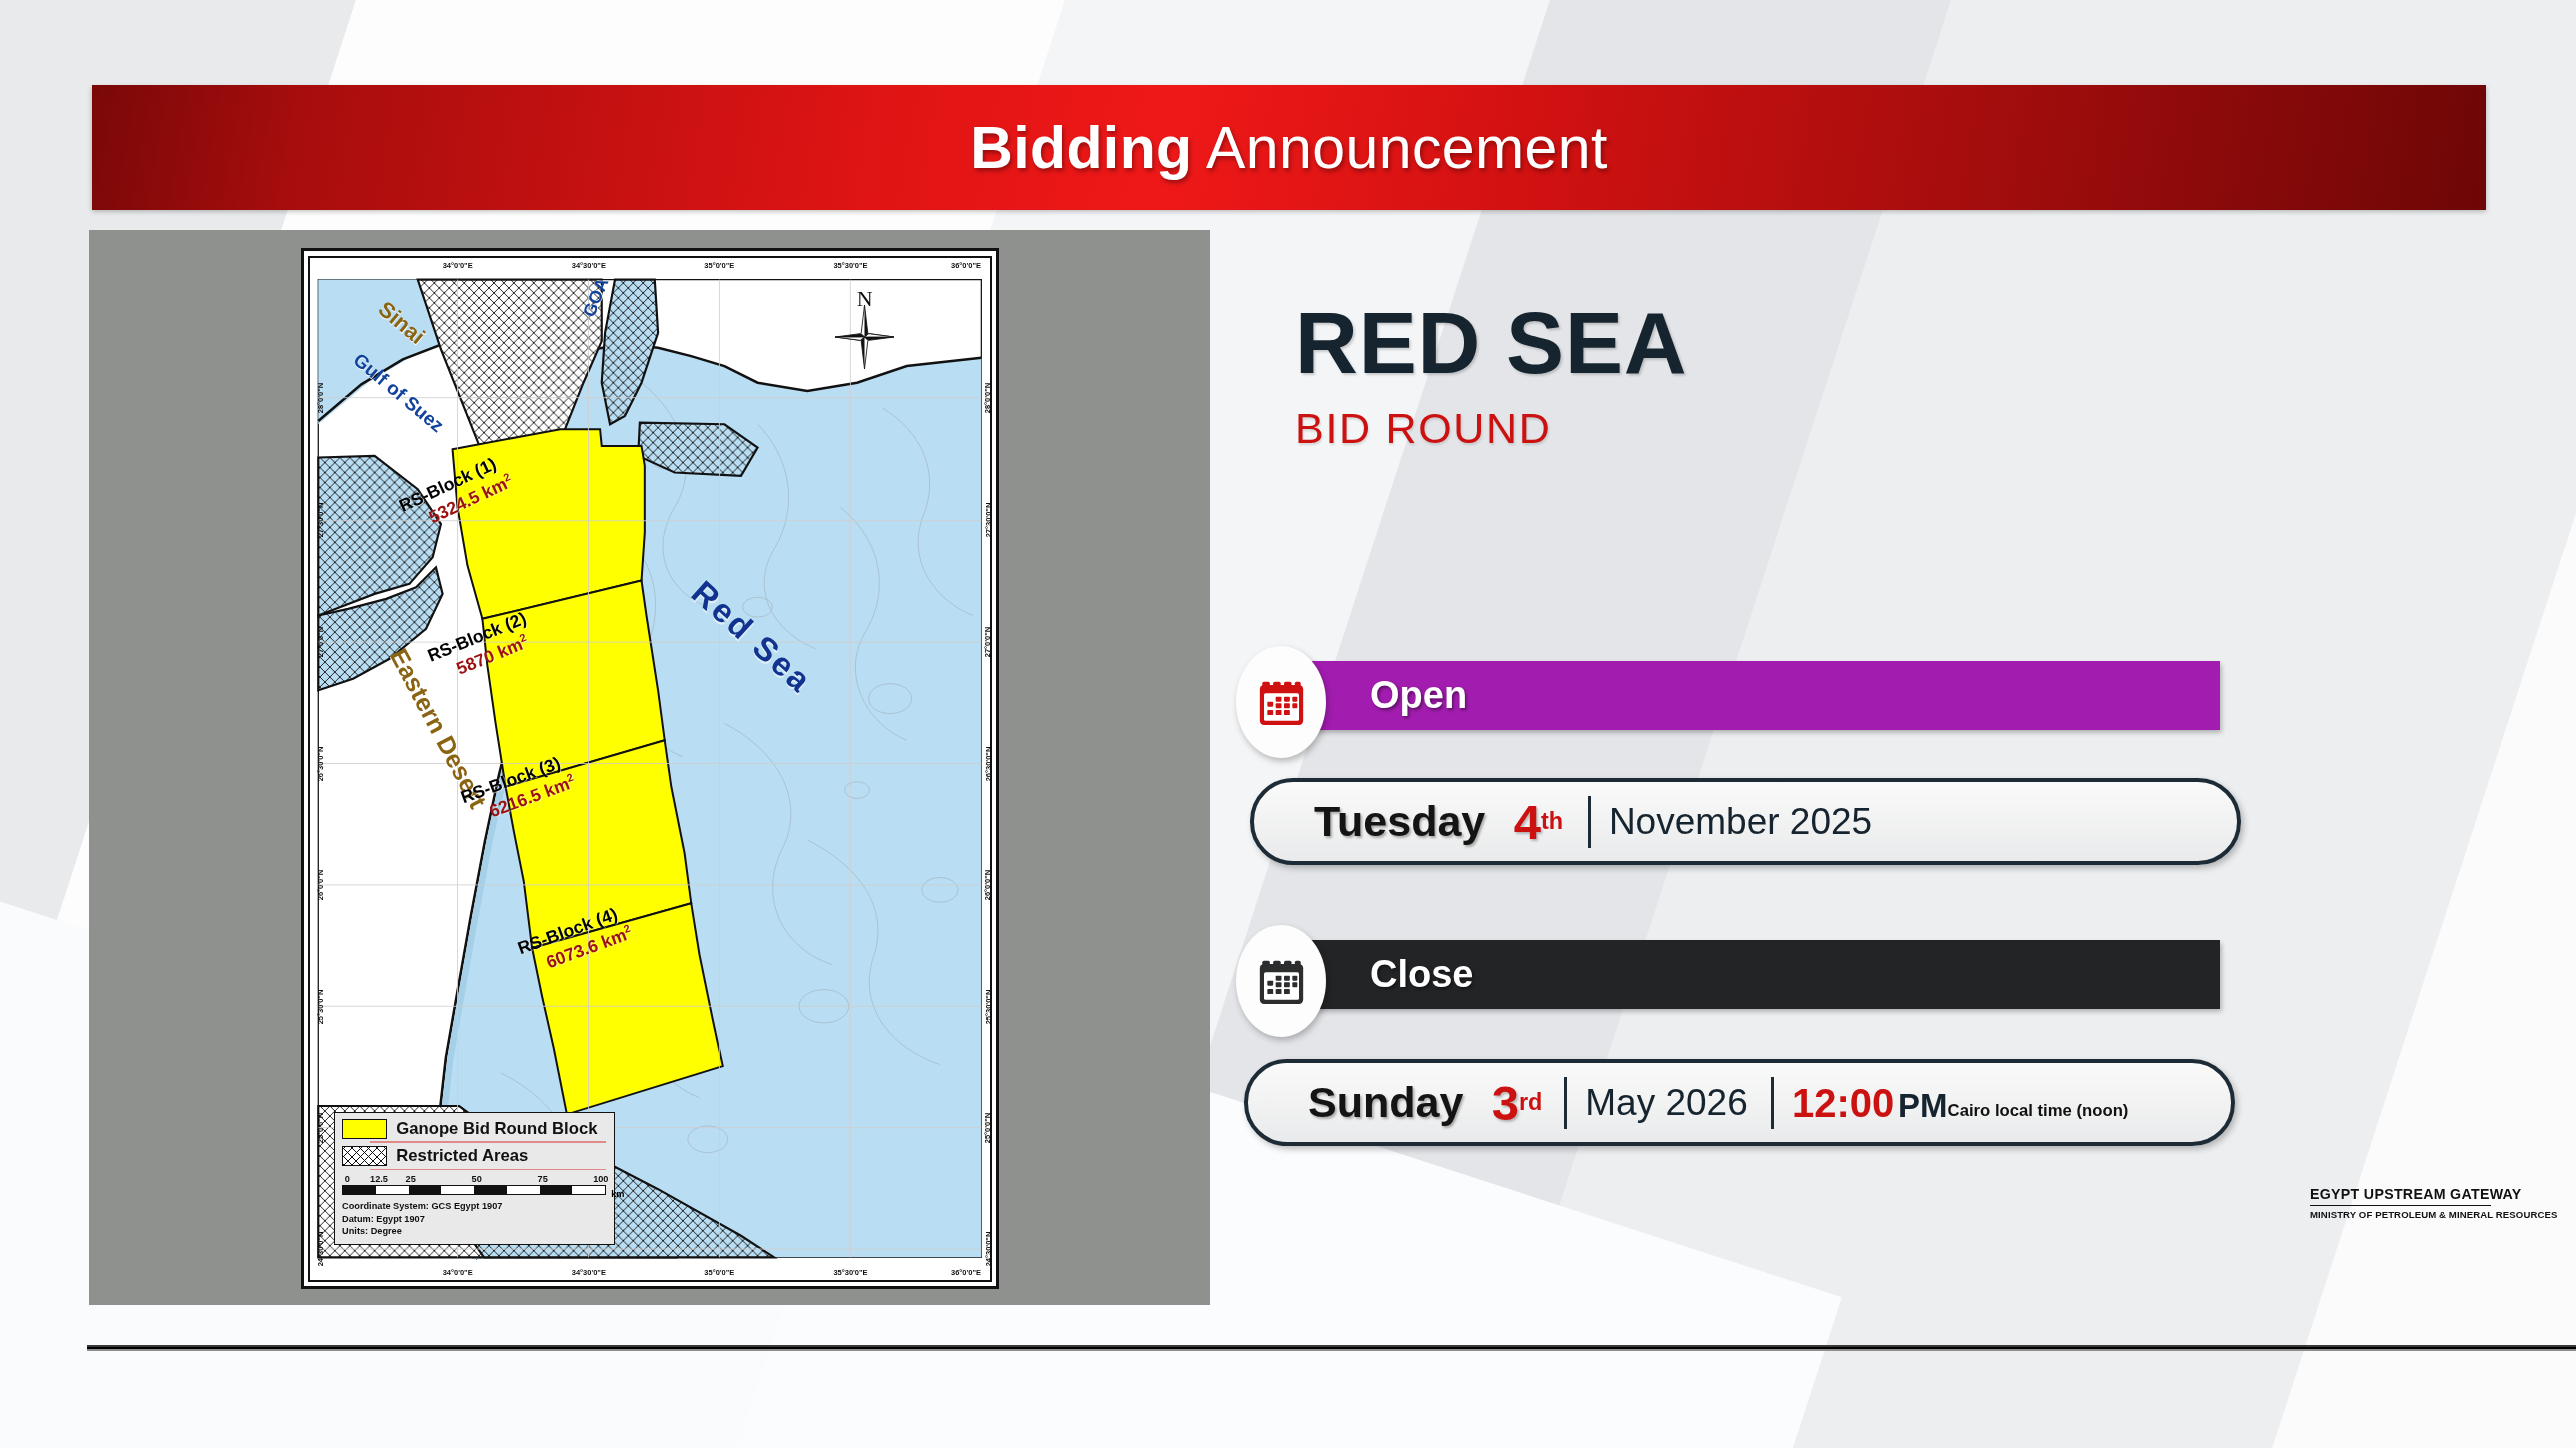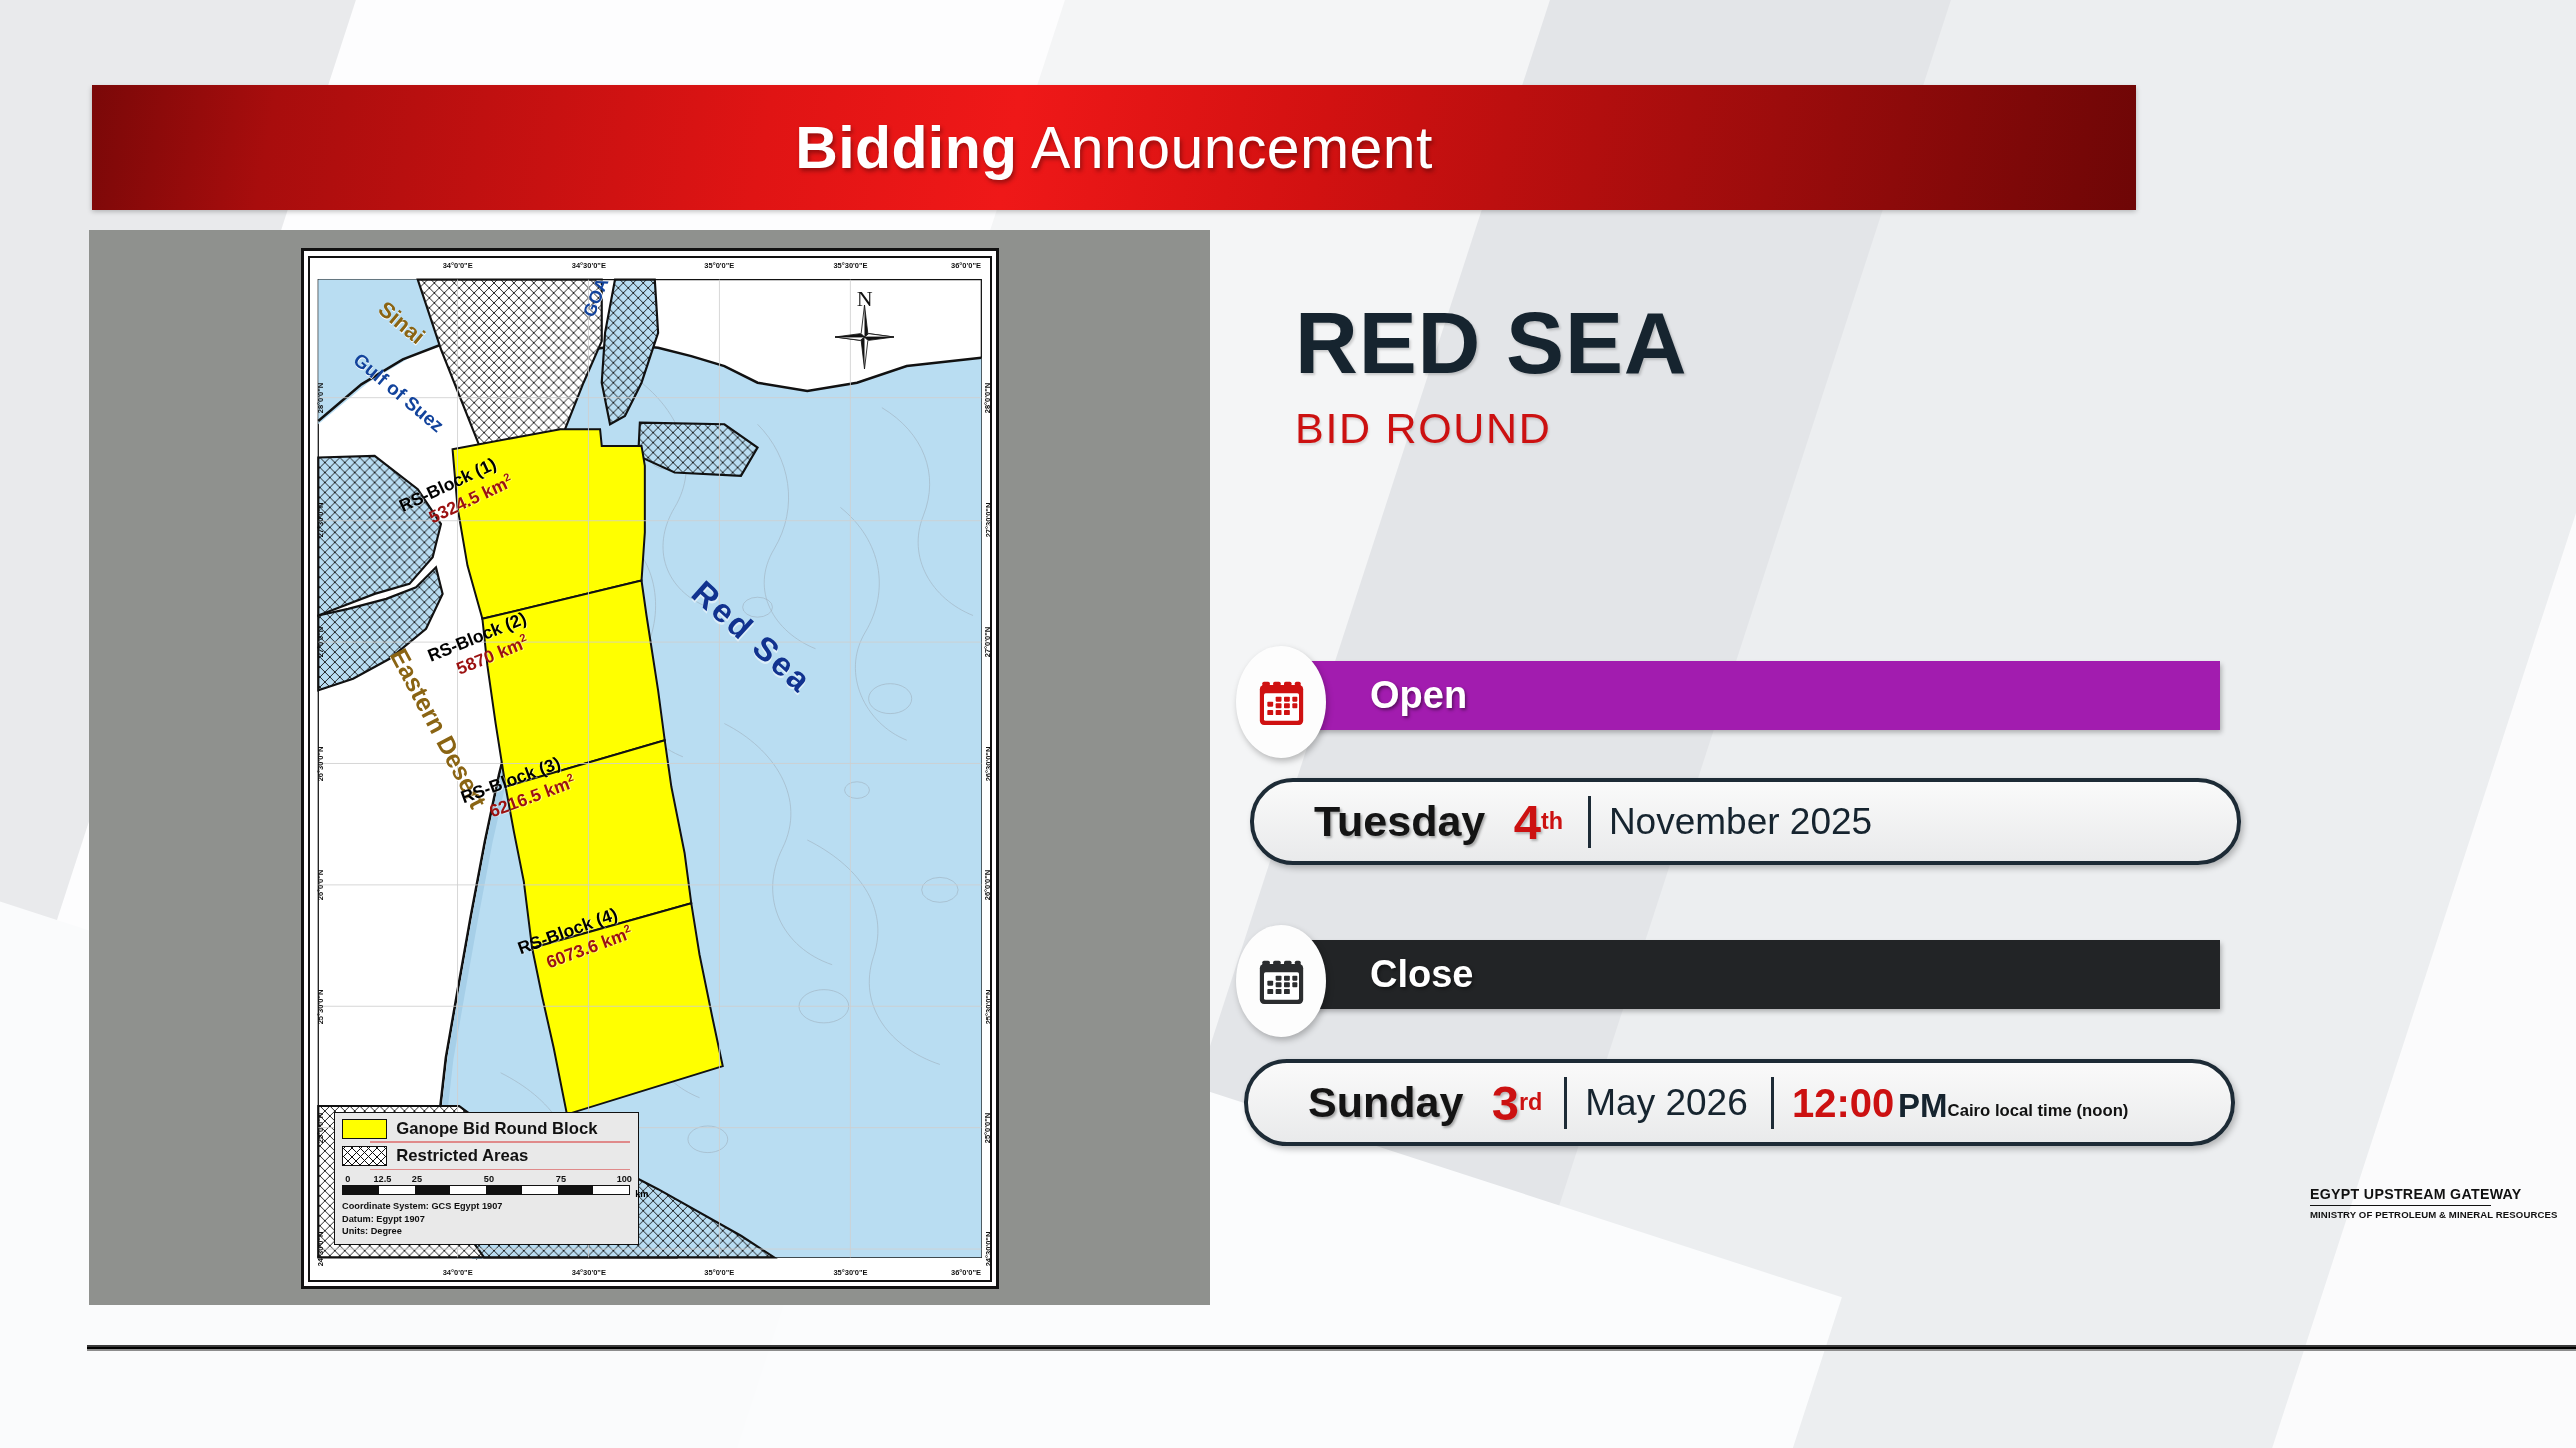--- a/index.html
+++ b/index.html
@@ -15,21 +15,21 @@
   .b1{left:-167px;top:-335px;width:920px;height:2425px;background:#e9eaec;transform:rotate(18deg);}
   .b2{left:519px;top:-502px;width:753px;height:2509px;background:#fdfdfe;transform:rotate(18deg);}
   .b3{left:1255px;top:-585px;width:636px;height:2676px;background:#f4f5f6;transform:rotate(18deg);}
   .b4{left:1740px;top:-585px;width:468px;height:2676px;background:#e3e5e8;transform:rotate(18deg);}
   .b5{left:2141px;top:-585px;width:753px;height:2676px;background:#eceef0;transform:rotate(18deg);}
   .b6{left:-251px;top:820px;width:1255px;height:1171px;background:#fafbfc;transform:rotate(18deg);}
   .b7{left:887px;top:987px;width:1004px;height:753px;background:#fbfcfd;transform:rotate(18deg);}
 
   
   .banner{
-    position:absolute;left:92px;top:85px;width:2044px;height:125px;
+    position:absolute;left:92px;top:85px;width:2394px;height:125px;
     background:linear-gradient(100deg,#7a0808 0%,#a80d0d 9%,#e01414 33%,#ef1818 45%,#d21111 60%,#9c0c0c 82%,#6e0606 100%);
     box-shadow:0 1.7px 5px rgba(0,0,0,.25);
     display:flex;align-items:center;justify-content:center;
   }
   .banner-text{
     color:#fff;font-size:59px;letter-spacing:0.4px;white-space:nowrap;
     text-shadow:1.7px 2.5px 4.2px rgba(0,0,0,.35);
   }
   .banner-text .b-strong{font-weight:bold;}
   .banner-text .b-light{font-weight:normal;}
@@ -75,21 +75,21 @@
   .blk2{left:119px;top:368px;transform:rotate(-22deg);}
   .blk3{left:152px;top:510px;transform:rotate(-20deg);}
   .blk4{left:209px;top:661px;transform:rotate(-20deg);}
 
   
   .compass{position:absolute;left:525px;top:32px;width:59px;height:75px;}
   .compass .cn{position:absolute;left:50%;top:-3.3px;transform:translateX(-50%);font-family:"Liberation Serif",serif;font-size:22px;color:#111;}
 
   
   .legend{
-    position:absolute;left:23.4px;bottom:35px;width:305px;
+    position:absolute;left:23.4px;bottom:35px;width:281px;
     background:#e9e9e9;border:1.7px solid #111;padding:5.9px 7.5px 6.7px 7.5px;box-sizing:border-box;
   }
   .leg-row{display:flex;align-items:center;gap:9.2px;margin-bottom:1.7px;}
   .leg-sw{width:45px;height:20px;border:1.7px solid #111;box-sizing:border-box;}
   .leg-sw.yellow{background:#ffff00;}
   .leg-sw.hatch{background:
      repeating-linear-gradient(45deg,#111 0 0.8px,transparent 0.8px 5.9px),
      repeating-linear-gradient(-45deg,#111 0 0.8px,transparent 0.8px 5.9px),#fff;}
   .leg-txt{font-size:16.7px;font-weight:bold;color:#111;}
   .leg-div{height:1.7px;background:#e08a8a;margin:2.5px 0 3.3px 28.4px;}

